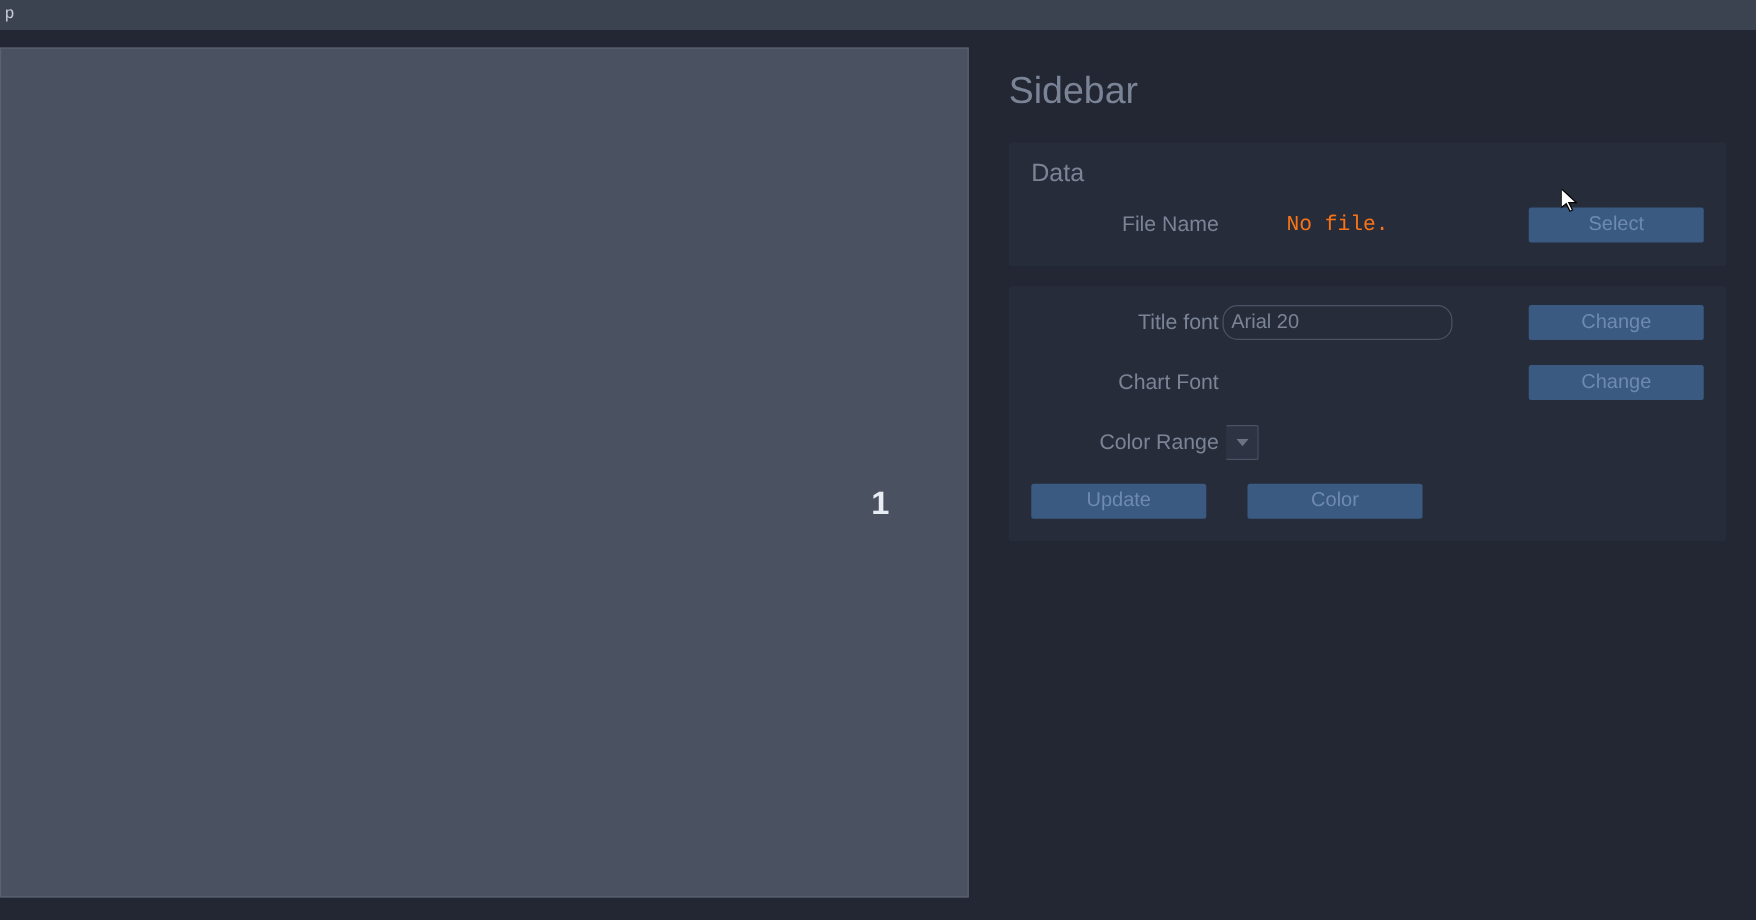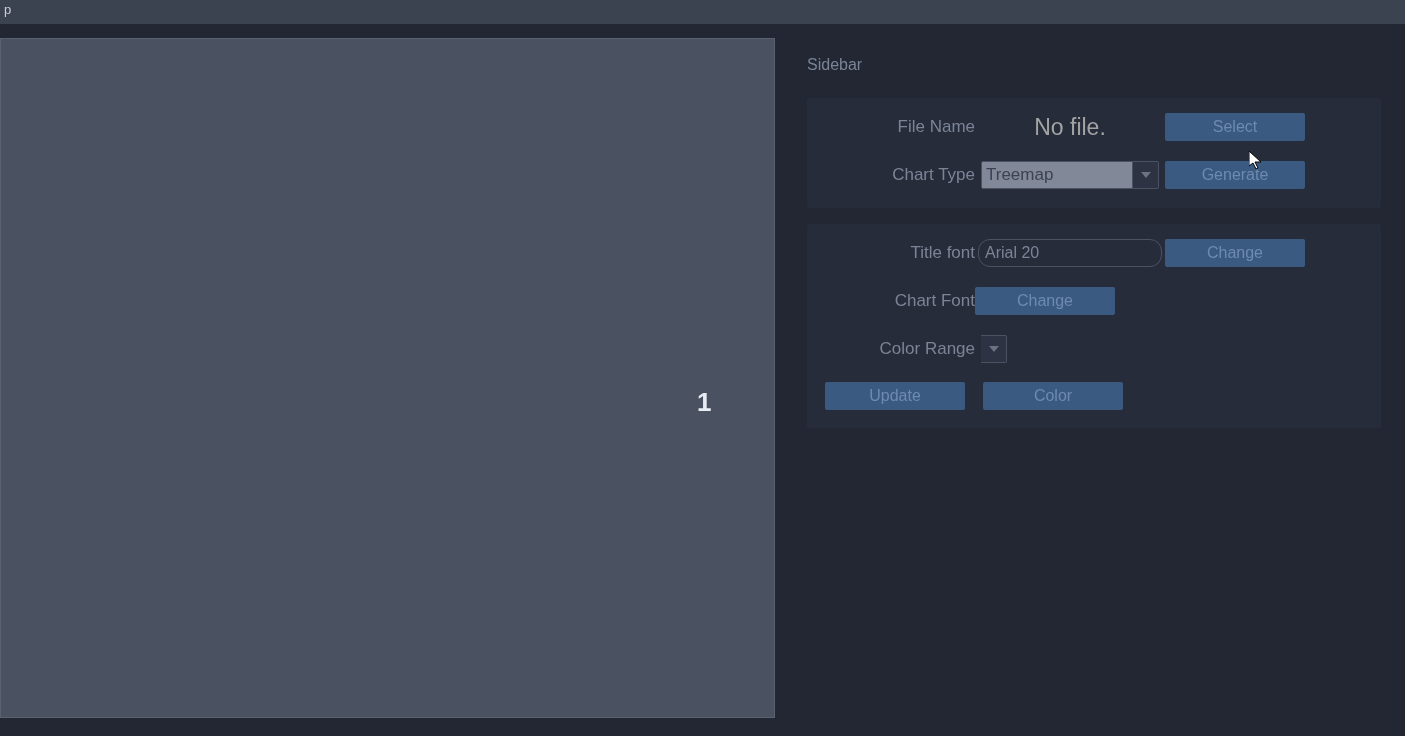--- a/index.html
+++ b/index.html
@@ -5,36 +5,36 @@
 * { box-sizing: border-box; margin: 0; padding: 0; }
 html, body { width: 1405px; height: 736px; overflow: hidden; font-family: "Segoe UI", Arial, sans-serif; background: #2b303b; }
 .topbar { height: 24px; background: #3b4250; color: #c9ced8; font-size: 13px; padding-left: 0px; line-height: 20px; }
 .topbar span { padding: 2px 4px; }
 .workarea { position: absolute; top: 24px; left: 0; right: 0; bottom: 0; background: #222733; padding: 8px 0 8px 0; }
 .content { display: flex; height: 100%; }
 .canvas-wrap { padding: 6px 0 6px 0; }
 .canvas { width: 775px; height: 680px; border: 1px solid #5a6170; background: #4a5160; margin-left: 0; position: relative; }
 .canvas .center-text { position: absolute; left: 696px; top: 348px; color: #e8ecf3; font-size: 26px; font-weight: 600; }
 .sidebar { flex: 1; padding: 24px 24px 0 32px; color: #788193; }
-.sidebar h1 { font-size: 16px; font-weight: 500; color: #7b8496; margin-bottom: 24px; }
+.sidebar h1 { font-size: 30px; font-weight: 500; color: #7b8496; margin-bottom: 24px; }
 .panel { background: #262c3a; border-radius: 2px; padding: 14px 18px 18px 18px; margin-bottom: 16px; }
 .panel h2 { font-size: 20px; font-weight: 500; color: #7b8496; margin-bottom: 14px; }
 .row { display: flex; align-items: center; height: 30px; margin-bottom: 18px; }
 .row:last-child { margin-bottom: 0; }
 .row .label { width: 150px; text-align: right; font-size: 17px; color: #7b8496; }
 .row .mid { width: 190px; display: flex; justify-content: center; }
-.row .value-text { font-size: 23px; color: #a3a3a3; }
-.row .action { flex: 1; display: flex; justify-content: flex-start; }
+.row .value-text { font-size: 17px; color: #f97316; font-family: Liberation Mono, monospace; }
+.row .action { flex: 1; display: flex; justify-content: flex-end; }
 .btn { width: 140px; height: 28px; background: #3a5a82; color: #6f8ab0; border: none; border-radius: 2px; font-size: 16px; cursor: pointer; }
 .input { width: 184px; height: 28px; background: transparent; border: 1px solid #4a5264; border-radius: 12px; color: #7b8496; font-size: 16px; padding: 2px 6px; }
 .select-wrap { display: flex; width: 178px; height: 28px; }
 .select-box { flex: 1; background: #818898; border: 1px solid #4a5264; border-radius: 2px 0 0 2px; color: #3c4252; font-size: 17px; padding: 1px 4px; display: flex; align-items: center; }
 .select-arrow { width: 26px; background: #2d3342; border: 1px solid #4a5264; border-left: none; border-radius: 0 2px 2px 0; display: flex; align-items: center; justify-content: center; cursor: pointer; }
 .select-arrow svg { width: 10px; height: 6px; }
-.btn-row { display: flex; gap: 18px; margin-top: 6px; }
+.btn-row { display: flex; gap: 33px; margin-top: 6px; }
 .btn-row .btn { width: 140px; }
 .cursor { position: absolute; left: 1249px; top: 151px; pointer-events: none; z-index: 10; }
 .cursor svg { width: 16px; height: 20px; }
 </style>
 </head>
 <body>
 
 <div class="topbar">
   <span>p</span>
 </div>
@@ -44,47 +44,32 @@
     <div class="canvas-wrap">
       <div class="canvas">
         <div class="center-text">1</div>
       </div>
     </div>
 
     <div class="sidebar">
       <h1>Sidebar</h1>
 
       <div class="panel">
+        <h2>Data</h2>
 
         <div class="row">
           <div class="label">File Name</div>
           <div class="mid">
               <span class="value-text">No file.</span>
             </div>
           <div class="action">
               <button class="btn">Select</button>
             </div>
         </div>
 
-        <div class="row">
-          <div class="label">Chart Type</div>
-          <div class="mid">
-            <div class="select-wrap">
-              <div class="select-box">Treemap</div>
-              <div class="select-arrow">
-                <svg viewBox="0 0 10 6">
-                    <path d="M0 0 L5 6 L10 0" fill="#6a7284"></path>
-                  </svg>
-              </div>
-            </div>
-          </div>
-          <div class="action">
-              <button class="btn">Generate</button>
-            </div>
-        </div>
       </div>
 
       <div class="panel">
 
 
         <div class="row">
           <div class="label">Title font</div>
           <div class="mid">
               <input class="input" value="Arial 20" style="">
             </div>

